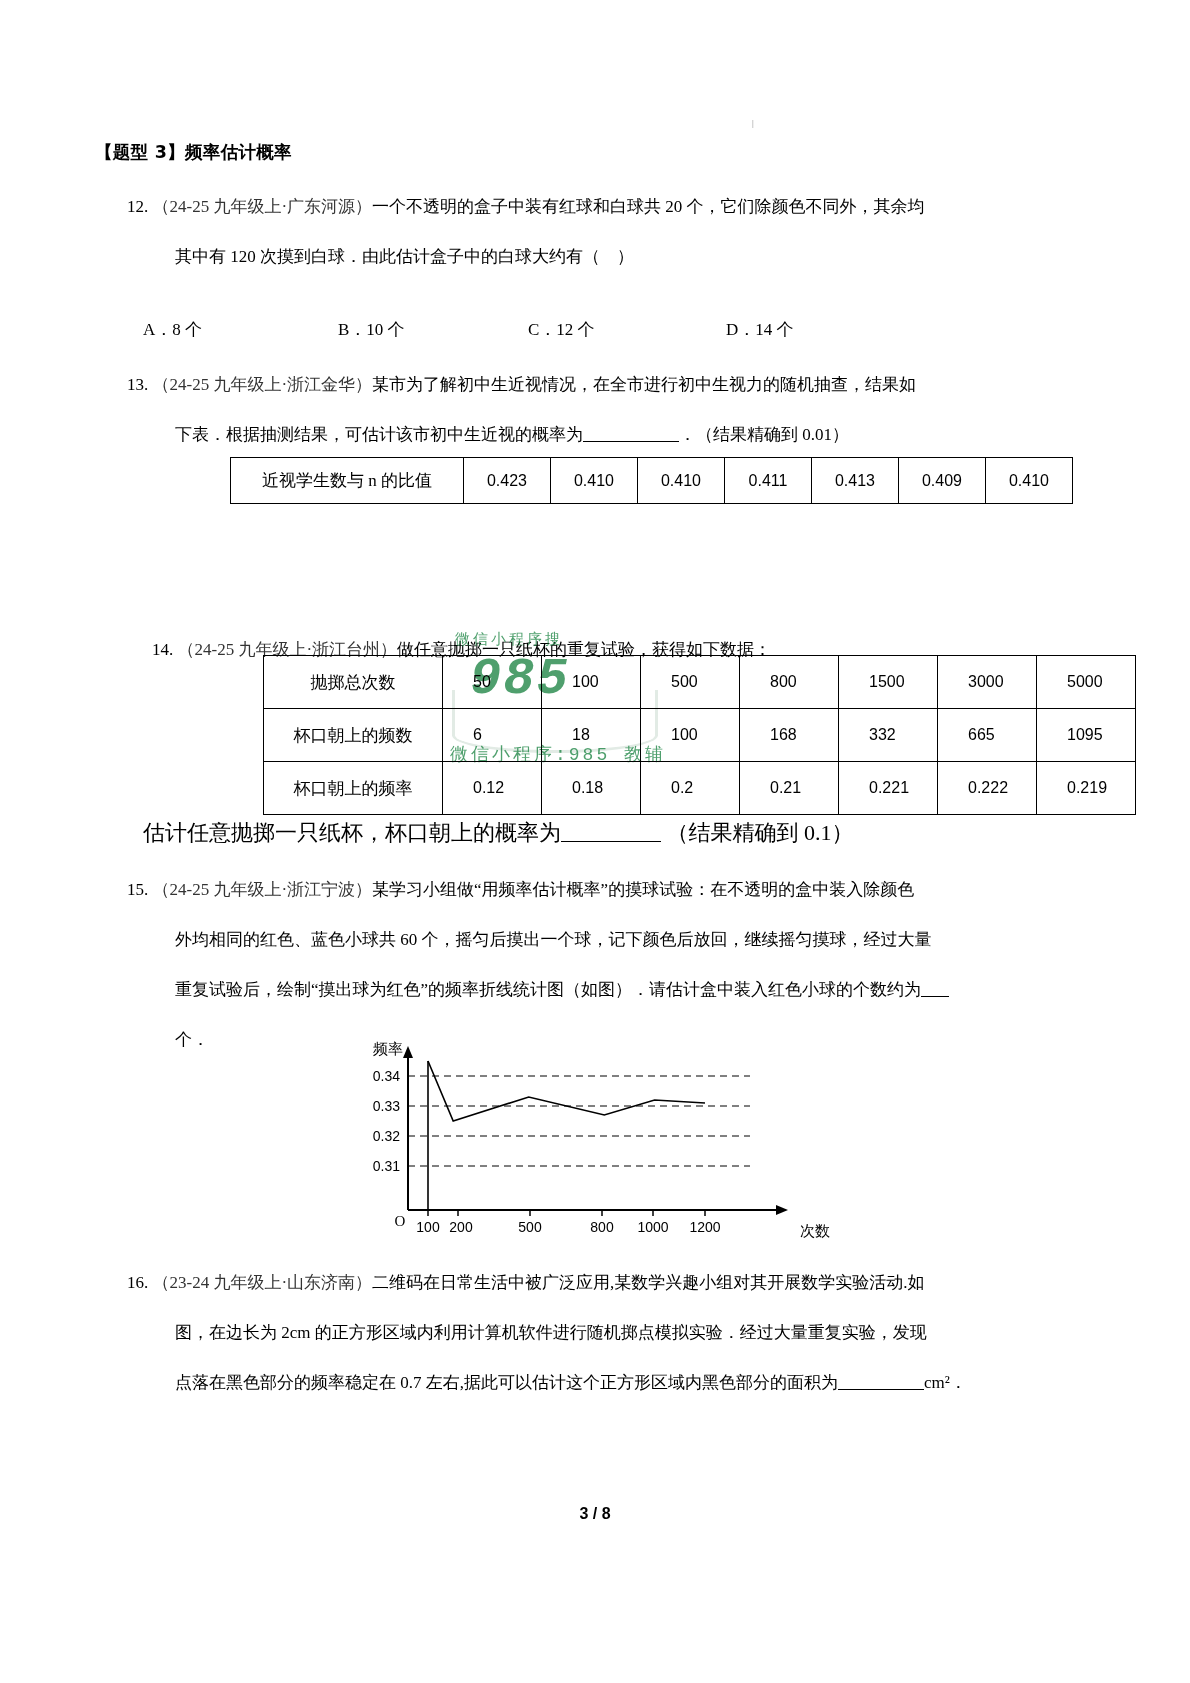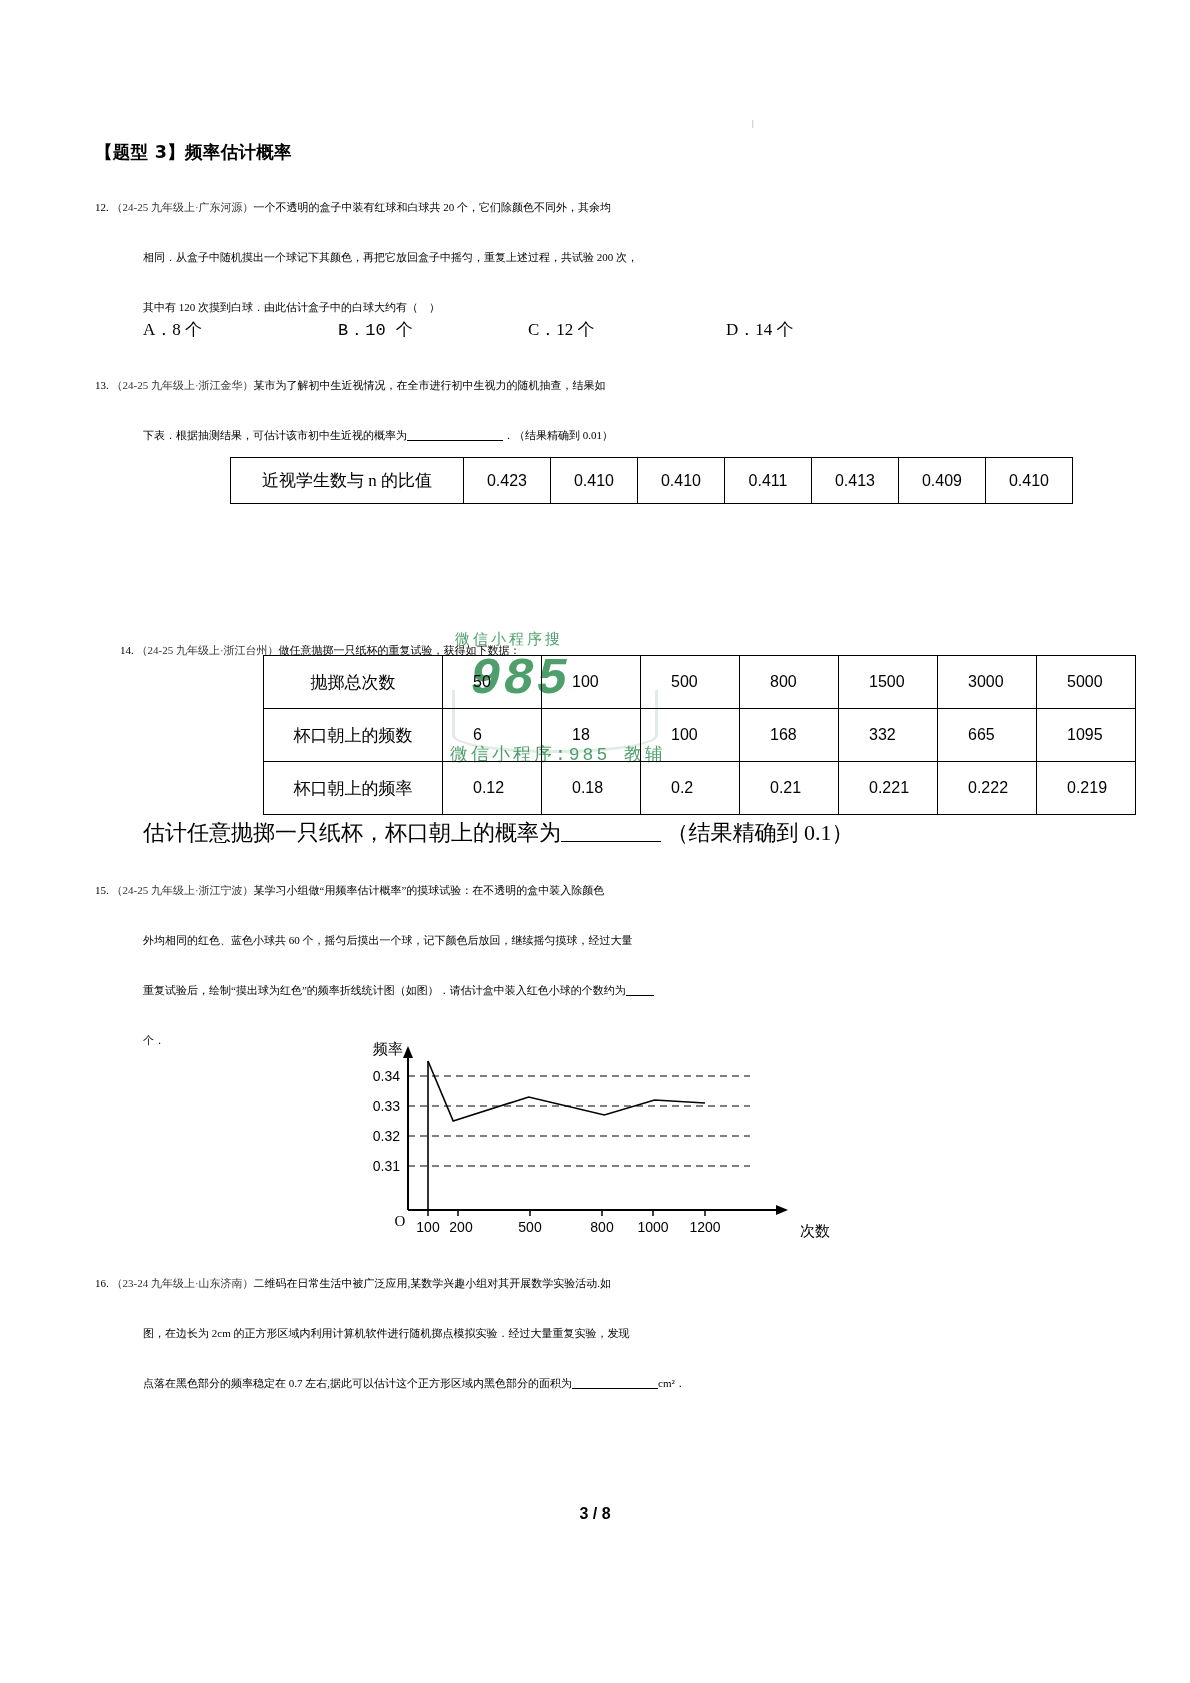--- a/index.html
+++ b/index.html
@@ -18,34 +18,34 @@
     font-size:9px; color:#888;
   }
 
   .section-title {
     position:absolute; left:95px; top:140px;
     font-family:"DejaVu Sans", sans-serif;
     font-weight:bold; font-size:17.5px;
     letter-spacing:0.3px;
   }
 
-  .q { position:absolute; font-size:11px; line-height:50px; }
+  .q { position:absolute; font-size:17px; line-height:50px;margin-left:32px; }
   .qnum { }
   .meta { color:#333; }
 
   .line { display:block; white-space:nowrap; }
 
   
   #q12 { left:95px; top:182px; width:1020px; }
   #q12 .l1 { padding-left:0; }
   #q12 .l2, #q12 .l3 { padding-left:48px; }
   #q12-options { position:absolute; left:143px; top:318px; width:980px; font-size:17px; }
   #q12-options .opt { display:inline-block; }
   #q12-options .opt.a { width:195px; }
-  #q12-options .opt.b { width:190px;font-family:Liberation Mono, monospace; }
+  #q12-options .opt.b { width:190px; }
   #q12-options .opt.c { width:198px; }
 
   
   #q13 { left:95px; top:360px; width:1020px;font-family:Liberation Serif, serif; }
   #q13 .l2 { padding-left:48px; }
 
   
   table.dt { border-collapse:collapse; font-size:17px; }
   table.dt td { border:1px solid #000; text-align:center; padding:0; height:45px; }
   table.dt td.rowhdr { padding:0 14px; white-space:nowrap; }
@@ -111,21 +111,20 @@
 
   <div class="tick-mark">|</div>
 
   <div class="section-title">【题型 3】频率估计概率</div>
 
   <div class="q" id="q12">
     <span class="line l1">
       <span class="qnum">12.</span>
       <span class="meta">（24-25 九年级上·广东河源）</span><span>一个不透明的盒子中装有红球和白球共 20 个，它们除颜色不同外，其余均</span>
     </span>
-    <span class="line l2">相同．从盒子中随机摸出一个球记下其颜色，再把它放回盒子中摇匀，重复上述过程，共试验 200 次，</span>
     <span class="line l3">其中有 120 次摸到白球．由此估计盒子中的白球大约有（　）</span>
   </div>
 
   <div id="q12-options">
     <span class="opt a">A．8 个</span><span class="opt b">B．10 个</span><span class="opt c">C．12 个</span><span class="opt d">D．14 个</span>
   </div>
 
   <div class="q" id="q13">
     <span class="line l1">
       <span class="qnum">13.</span>

